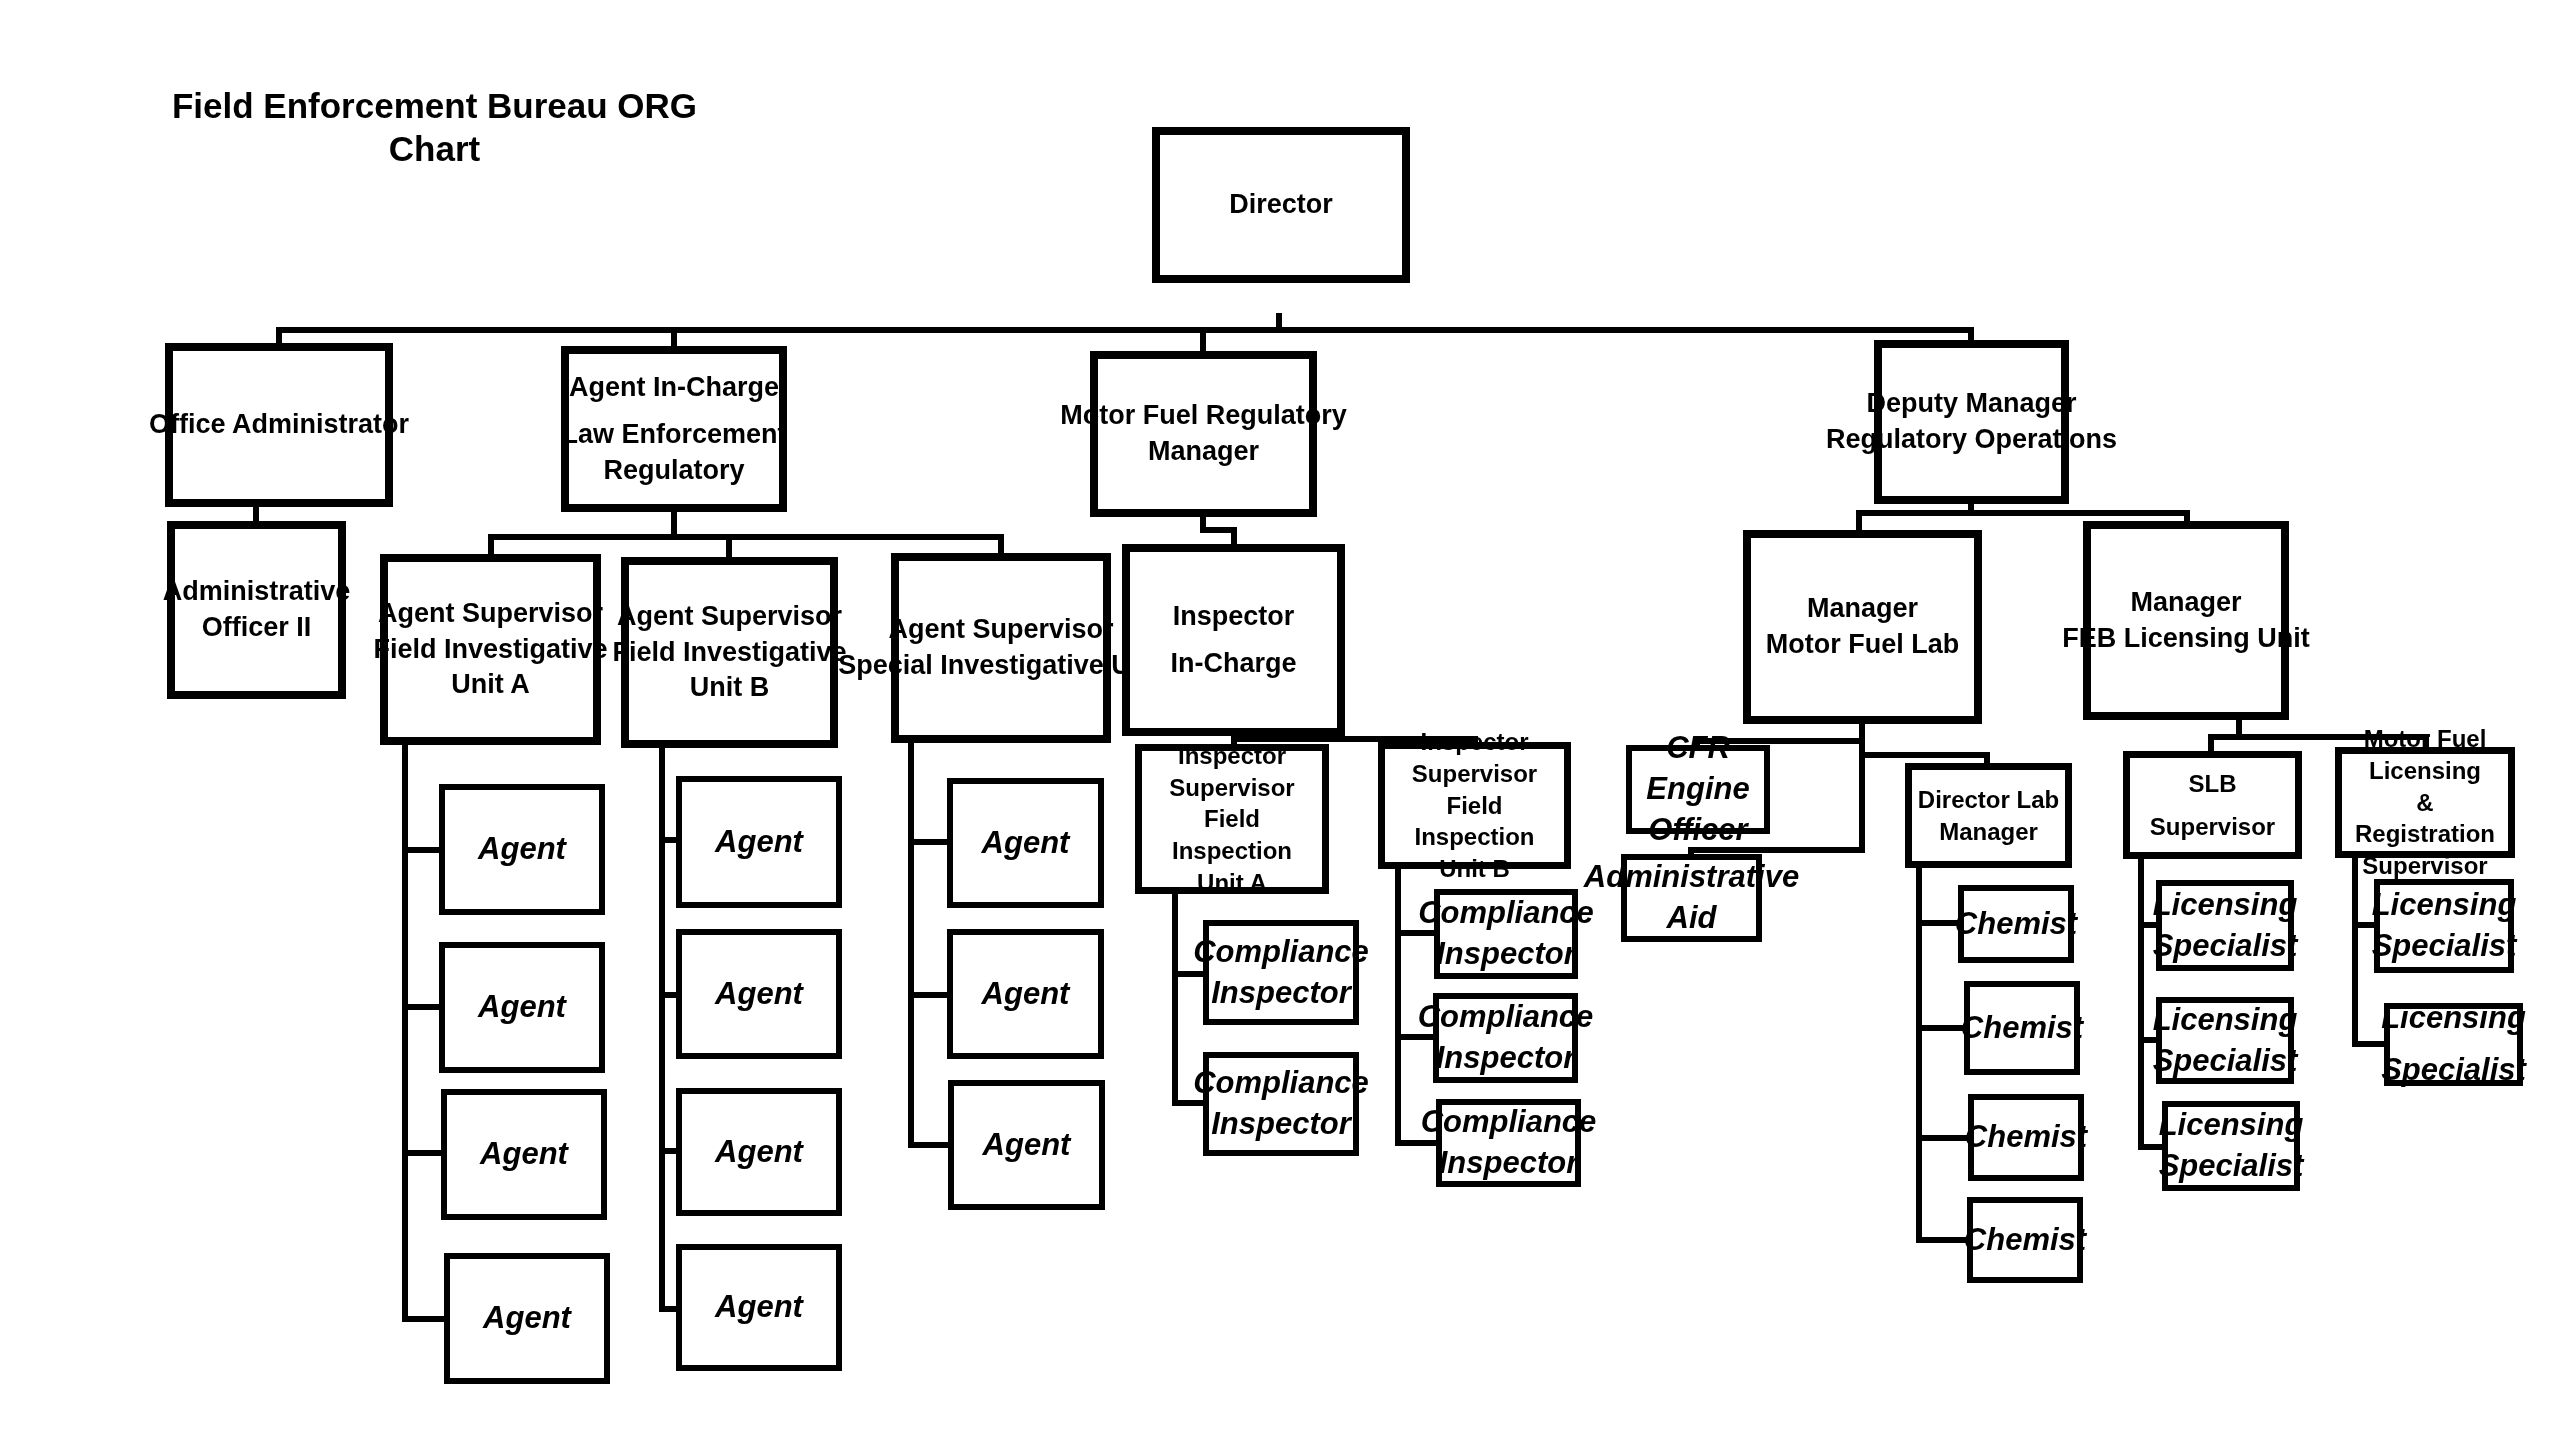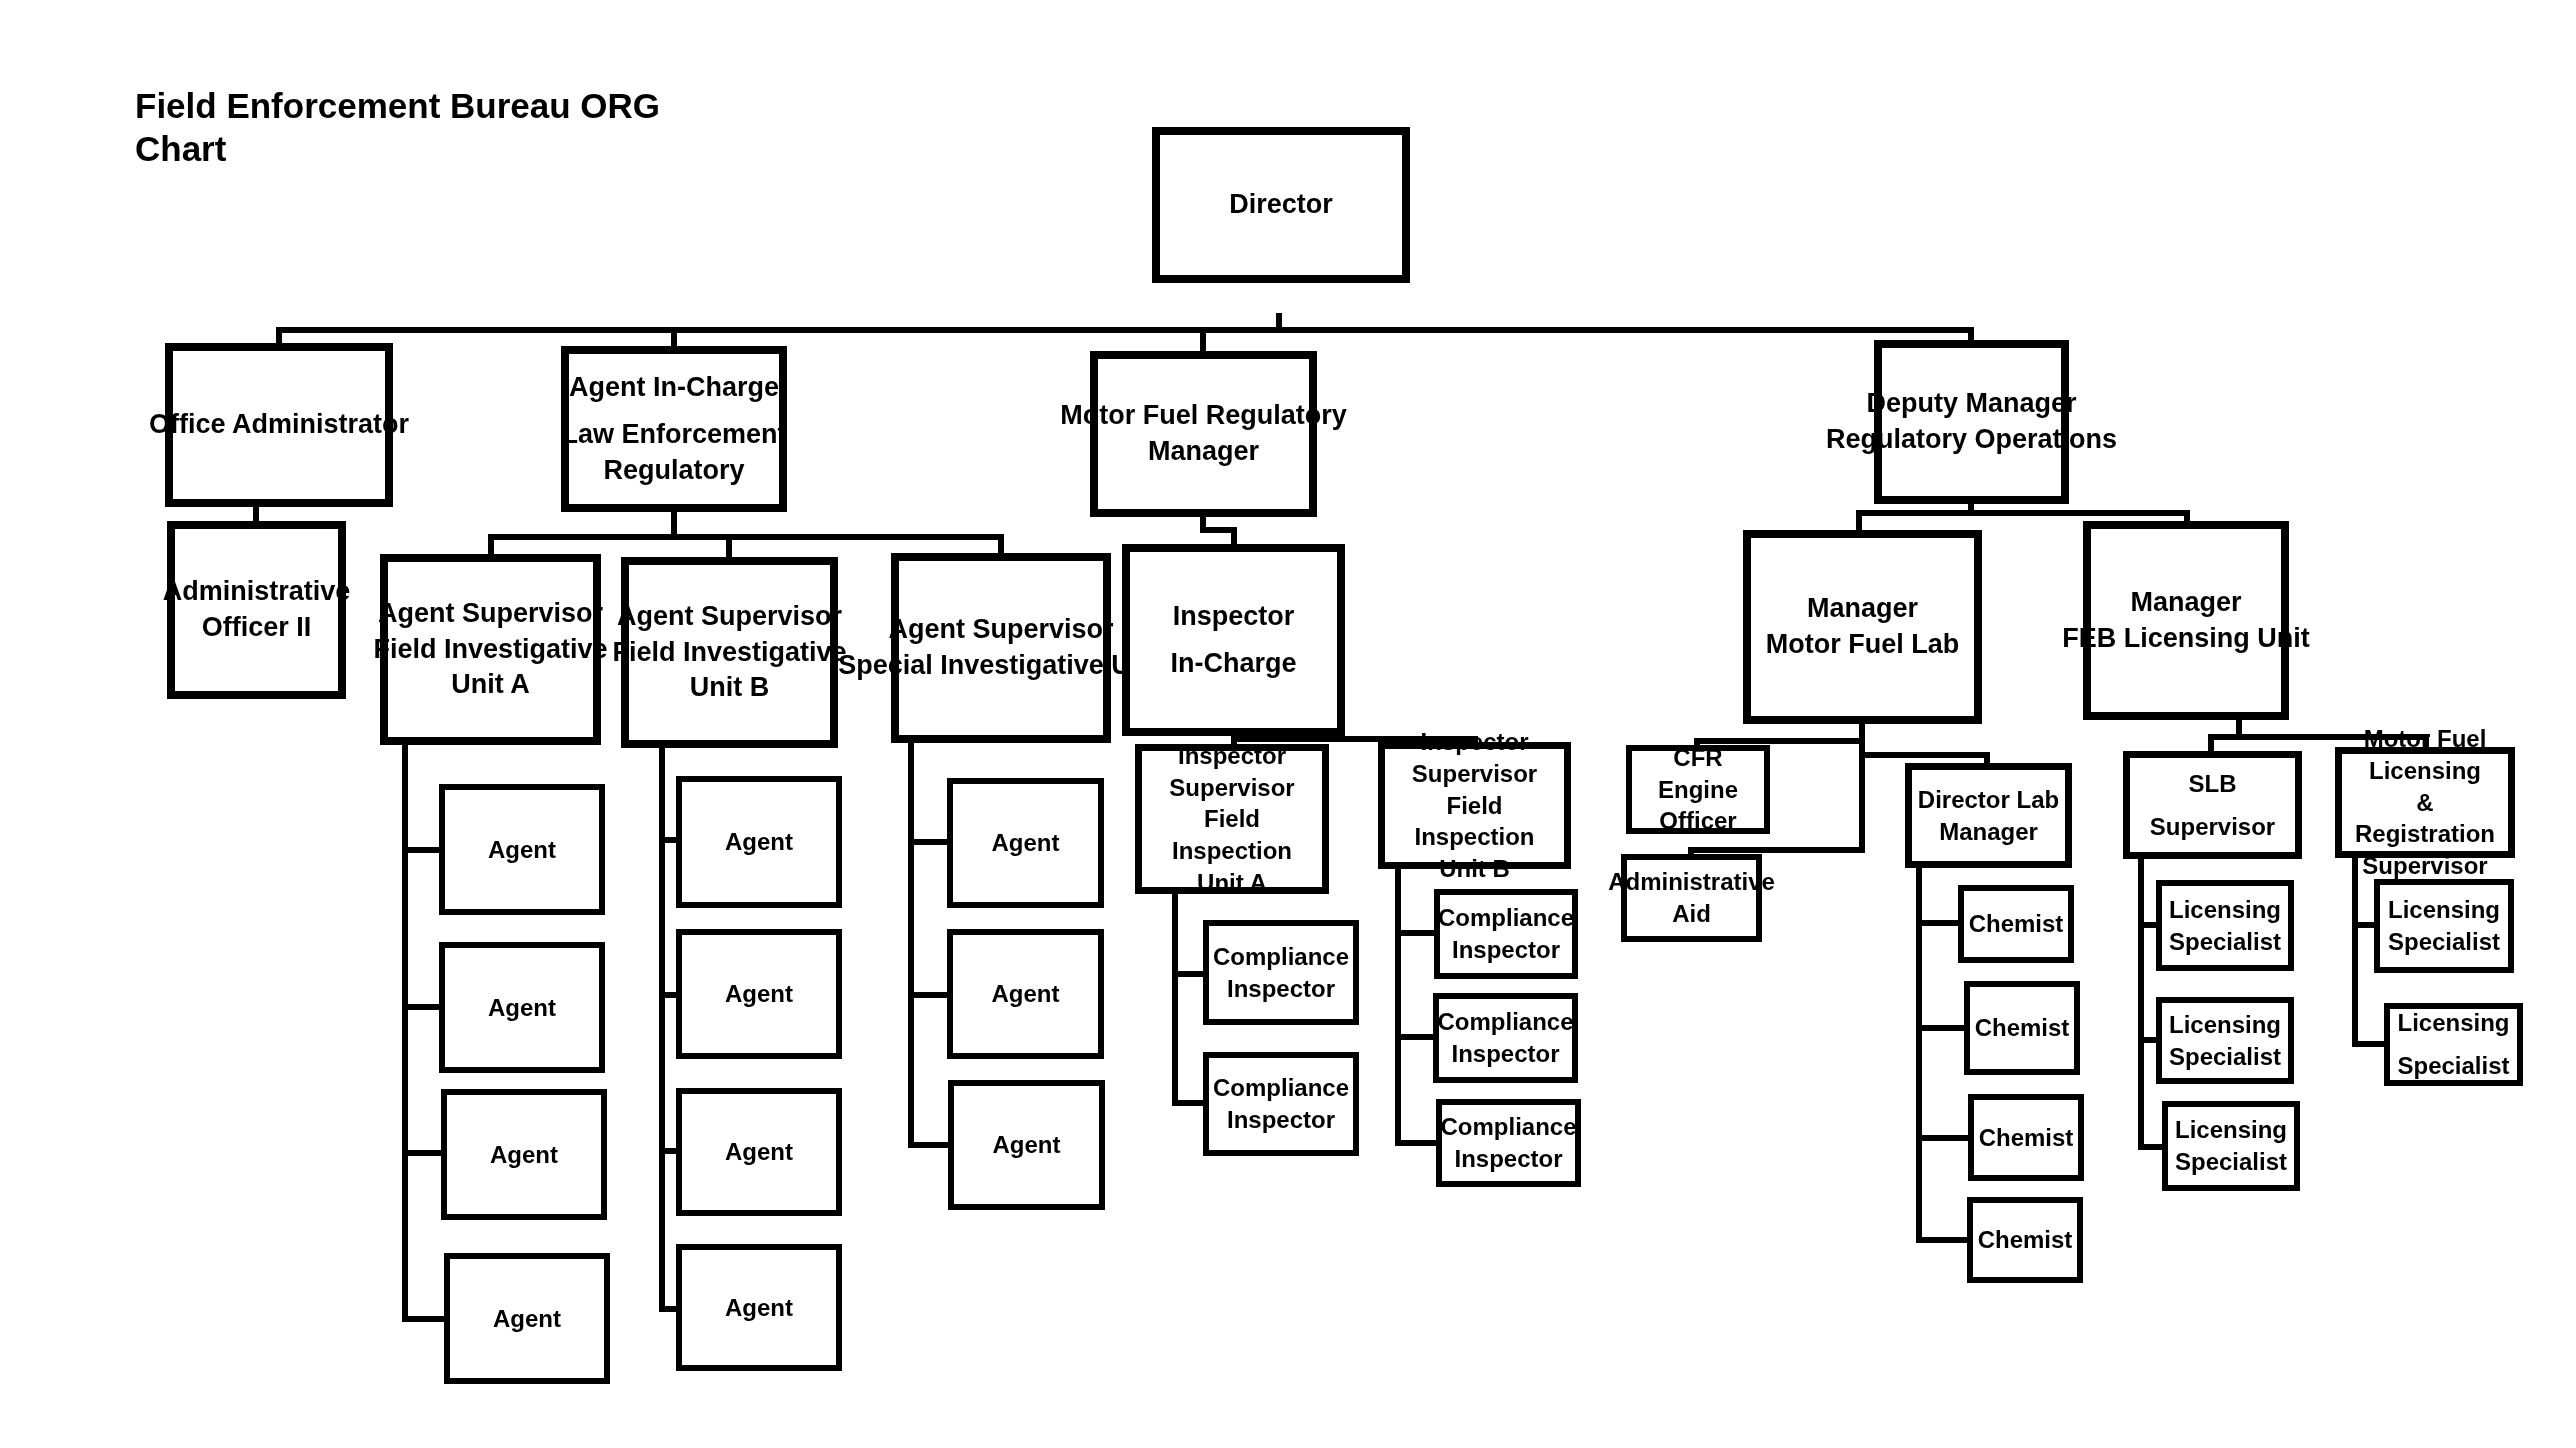--- a/index.html
+++ b/index.html
@@ -1,25 +1,25 @@
 <!DOCTYPE html>
 <html><head>
 <meta charset="utf-8">
 <style>
   html,body{margin:0;padding:0;background:#ffffff;}
   body{width:2576px;height:1449px;position:relative;font-family:"Liberation Sans",sans-serif;color:#000;}
   #canvas{position:absolute;left:0;top:0;width:2576px;height:1449px;background:#fff;overflow:hidden;}
-  .chart-title{position:absolute;left:135px;top:85px;width:599px;font-weight:bold;line-height:1.22;}
+  .chart-title{position:absolute;left:135px;top:85px;width:599px;text-align:center;font-weight:bold;line-height:1.22;}
   .chart-title .t{display:block;font-size:35px;}
   .node{position:absolute;box-sizing:border-box;background:#fff;border:8.7px solid #000;
         display:flex;flex-direction:column;justify-content:center;align-items:center;
         text-align:center;font-weight:bold;padding:3.9px 5.8px;}
   .node.lg{border-width:8.7px;font-size:27px;}
   .node.md{border-width:7.7px;font-size:24px;}
-  .node.sm{border-width:6.8px;font-size:24px;}
+  .node.sm{border-width:6.8px;font-size:31px;font-style:italic;}
   .node .line{line-height:1.32;white-space:nowrap;}
   .node.md .line, .node.sm .line{white-space:normal;}
   .node.gap .line:first-child{margin-bottom:11.6px;}
   .seg{position:absolute;background:#000;}
 </style>
 </head>
 <body>
 
 <div id="canvas">
   <div class="chart-title">

